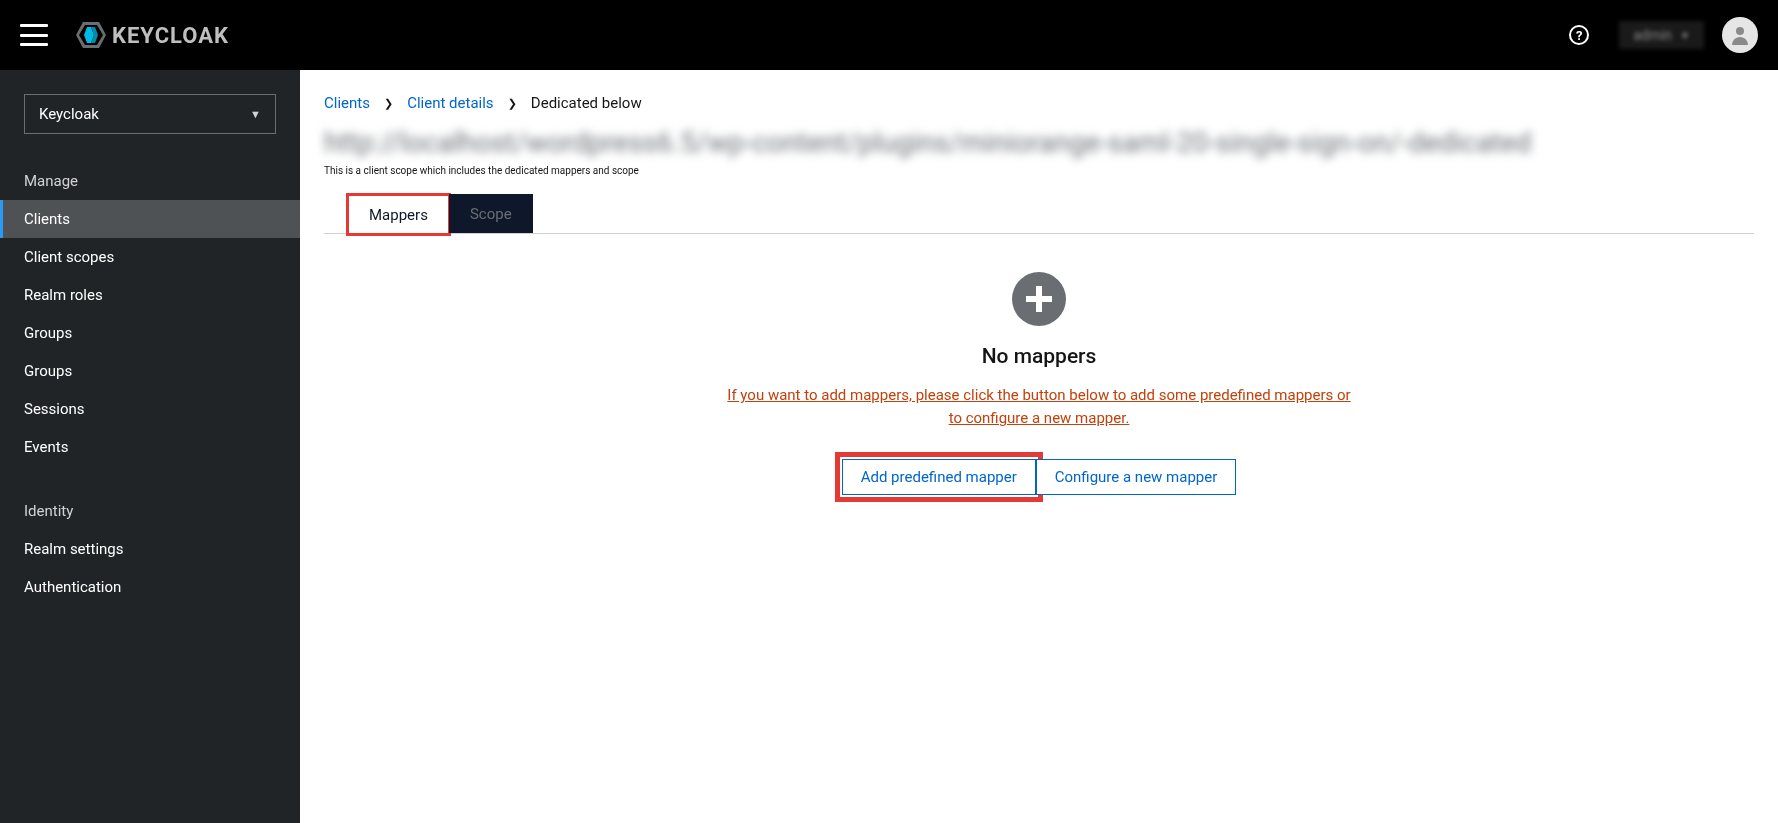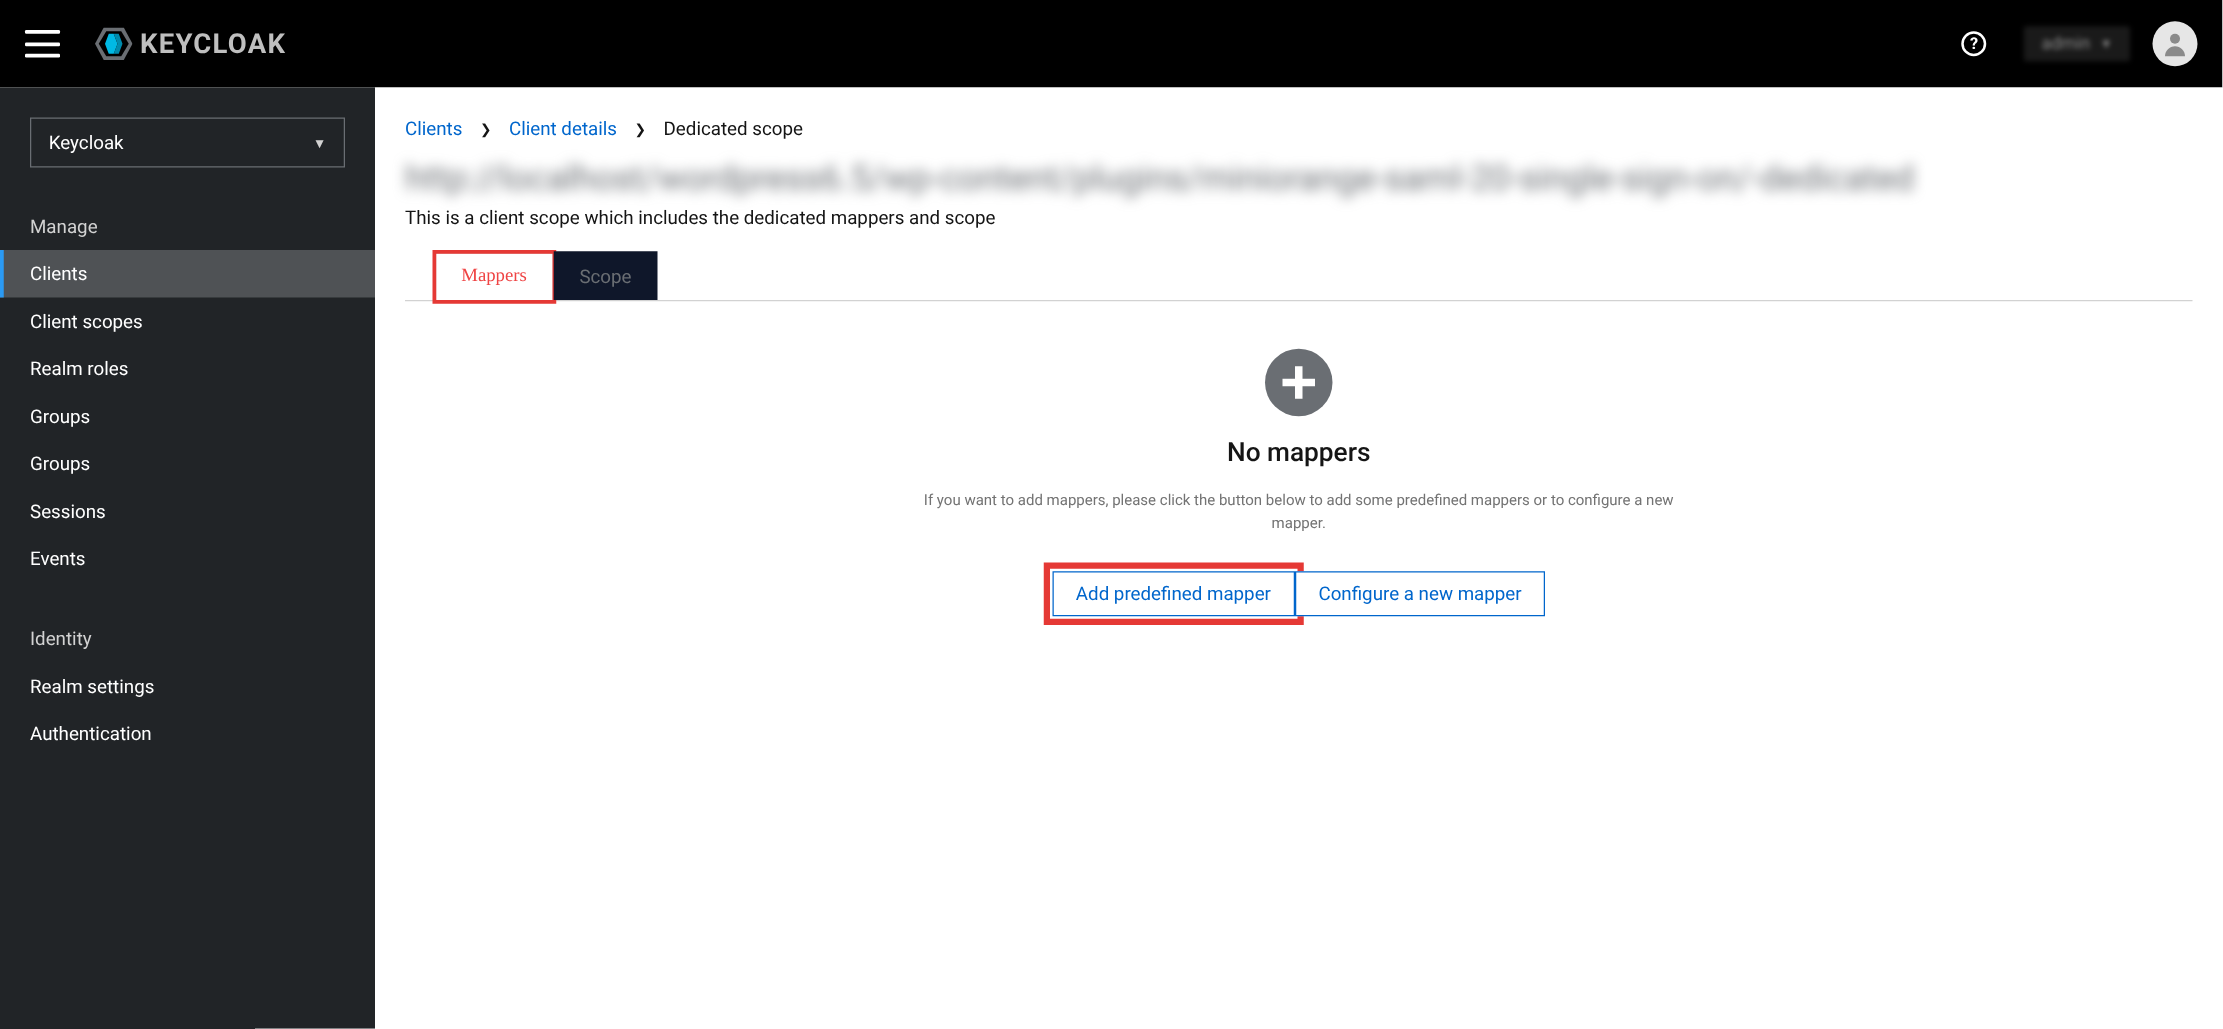--- a/index.html
+++ b/index.html
@@ -118,48 +118,47 @@
   .page-title {
     font-size: 28px;
     font-weight: 400;
     color: #6a6e73;
     filter: blur(5px);
     margin-bottom: 6px;
     white-space: nowrap;
     overflow: hidden;
   }
   .page-subtitle {
-    font-size: 15px;
+    font-size: 10px;
     color: #151515;
     margin-bottom: 18px;
   }
 
   .tabs {
     display: flex;
     border-bottom: 1px solid #d2d2d2;
     padding-left: 24px;
   }
   .tab {
     padding: 10px 20px;
     font-size: 15px;
     color: #6a6e73;
     cursor: pointer;
     background: #0f172a;
     border: 1px solid transparent;
     border-bottom: none;
     position: relative;
   }
   .tab.active {
-    color: #ef4444;
+    color: #0f172a;
     background: #fff;
     border-color: #d2d2d2;
     top: 1px;
     outline: 3px solid #e53935;
     outline-offset: -1px;
-    font-family: Liberation Serif, serif;
   }
 
   .empty-state {
     display: flex;
     flex-direction: column;
     align-items: center;
     padding-top: 38px;
     text-align: center;
   }
   .empty-icon {
@@ -176,25 +175,26 @@
   }
   .empty-icon { position: relative; }
   .empty-icon::before { width: 26px; height: 6px; }
   .empty-icon::after  { width: 6px; height: 26px; }
   .empty-title {
     font-size: 21px;
     font-weight: 500;
     margin-bottom: 16px;
   }
   .empty-desc {
-    font-size: 12px;
-    color: #737373;
+    font-size: 15px;
+    color: #c2410c;
     max-width: 640px;
     line-height: 1.5;
     margin-bottom: 30px;
+    text-decoration: underline;
   }
   .empty-actions {
     display: flex;
     position: relative;
   }
   .btn-outline {
     border: 1px solid #0066cc;
     background: #fff;
     color: #0066cc;
     font-size: 15px;
@@ -262,21 +262,21 @@
     <div class="nav-item">Realm settings</div>
     <div class="nav-item">Authentication</div>
   </div>
 
   <div class="main">
     <div class="breadcrumb">
       <a>Clients</a>
       <span class="sep">❯</span>
       <a>Client details</a>
       <span class="sep">❯</span>
-      <span class="current">Dedicated scope</span>
+      <span class="current">Dedicated below</span>
     </div>
 
     <div class="page-title">http://localhost/wordpress6.5/wp-content/plugins/miniorange-saml-20-single-sign-on/-dedicated</div>
     <div class="page-subtitle">This is a client scope which includes the dedicated mappers and scope</div>
 
     <div class="tabs">
       <div class="tab active">Mappers</div>
       <div class="tab">Scope</div>
     </div>
 

